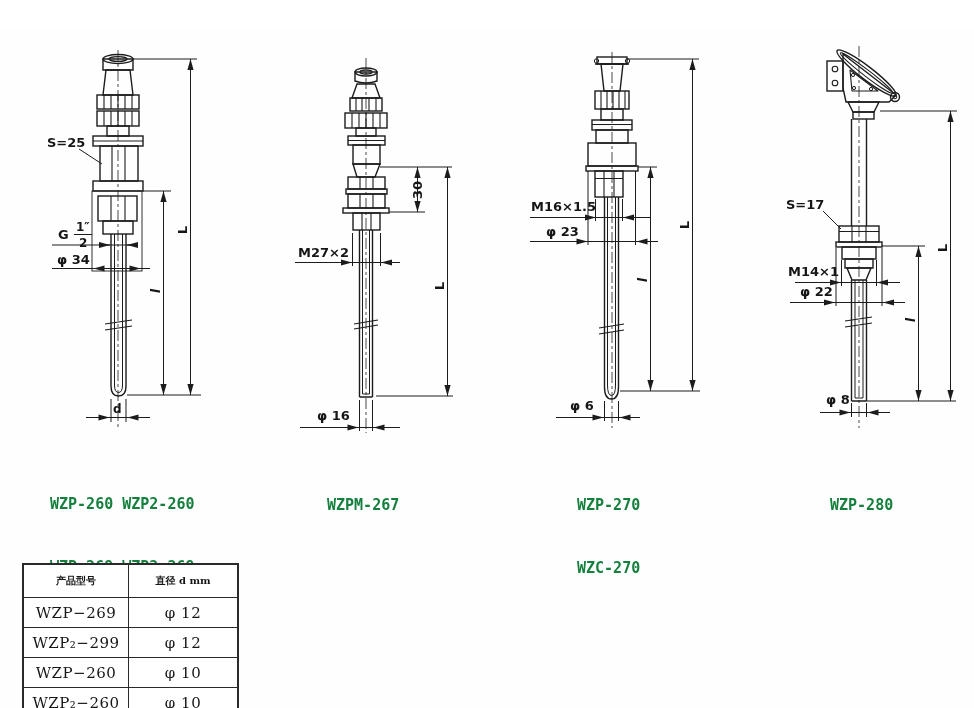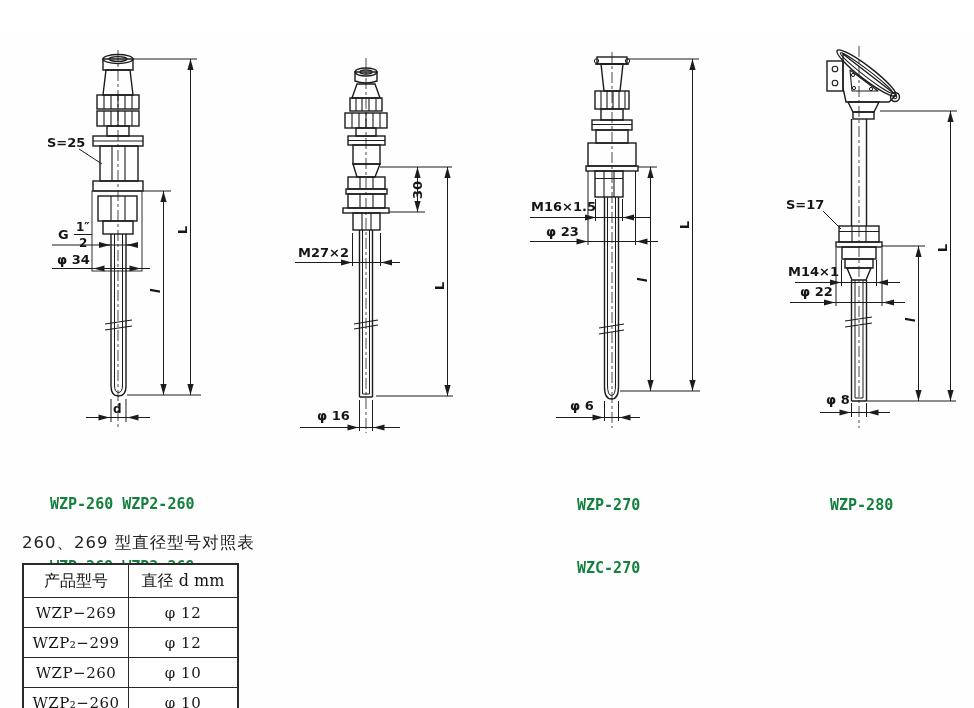--- a/index.html
+++ b/index.html
@@ -12,21 +12,21 @@
   .dim-sm{font-size:12px;}
   .dim-it{font-style:italic;}
   .models{position:absolute;font-family:"DejaVu Sans Mono","Liberation Mono",monospace;
           font-weight:bold;font-size:15px;line-height:21px;color:#15803d;white-space:pre;}
   .heading{position:absolute;left:22px;top:504px;font-size:16.5px;letter-spacing:1px;color:#222;
            font-family:"DejaVu Sans","Liberation Sans",sans-serif;}
   table.cmp{position:absolute;left:22px;top:535px;border-collapse:collapse;table-layout:fixed;
             background:#fff;font-family:"DejaVu Serif","Liberation Serif",serif;color:#161616;}
   table.cmp,table.cmp th,table.cmp td{border:1.3px solid #2a2a2a;}
   table.cmp{border-width:2px;}
-  table.cmp th{width:102px;height:30px;font-size:16px;font-weight:normal;text-align:center;}
+  table.cmp th{width:102px;height:30px;font-size:10px;font-weight:bold;text-align:center;}
   table.cmp th+th{width:106px;border-radius:12px;}
   table.cmp td{height:27px;font-size:15px;text-align:center;letter-spacing:.5px;}
 </style>
 </head>
 <body>
 
 <div class="page">
 
 <svg class="fig" width="974" height="530" viewBox="0 0 974 530">
   <defs>
@@ -249,29 +249,31 @@
     <text class="dim" text-anchor="middle" transform="translate(947,220) rotate(-90)">L</text>
     <text class="dim dim-it" text-anchor="middle" transform="translate(915,292) rotate(-90)">l</text>
   </g>
 </svg>
 
 <div class="models" style="left:50px;top:424px;">
   <div>WZP-260 WZP2-260</div>
   <div>WZP-269 WZP2-269</div>
   <div>WZC-269</div>
 </div>
+<div class="models" style="left:327px;top:425px;">
+  <div>WZPM-267</div>
+</div>
 <div class="models" style="left:577px;top:425px;">
   <div>WZP-270</div>
   <div>WZC-270</div>
 </div>
 <div class="models" style="left:830px;top:425px;">
   <div>WZP-280</div>
 </div>
 
-<div class="heading">260、269 型直径型号对照表</div>
 
 <table class="cmp">
   <thead>
     <tr>
       <th>产品型号</th>
       <th>直径 d mm</th>
     </tr>
   </thead>
   <tbody>
     <tr>

